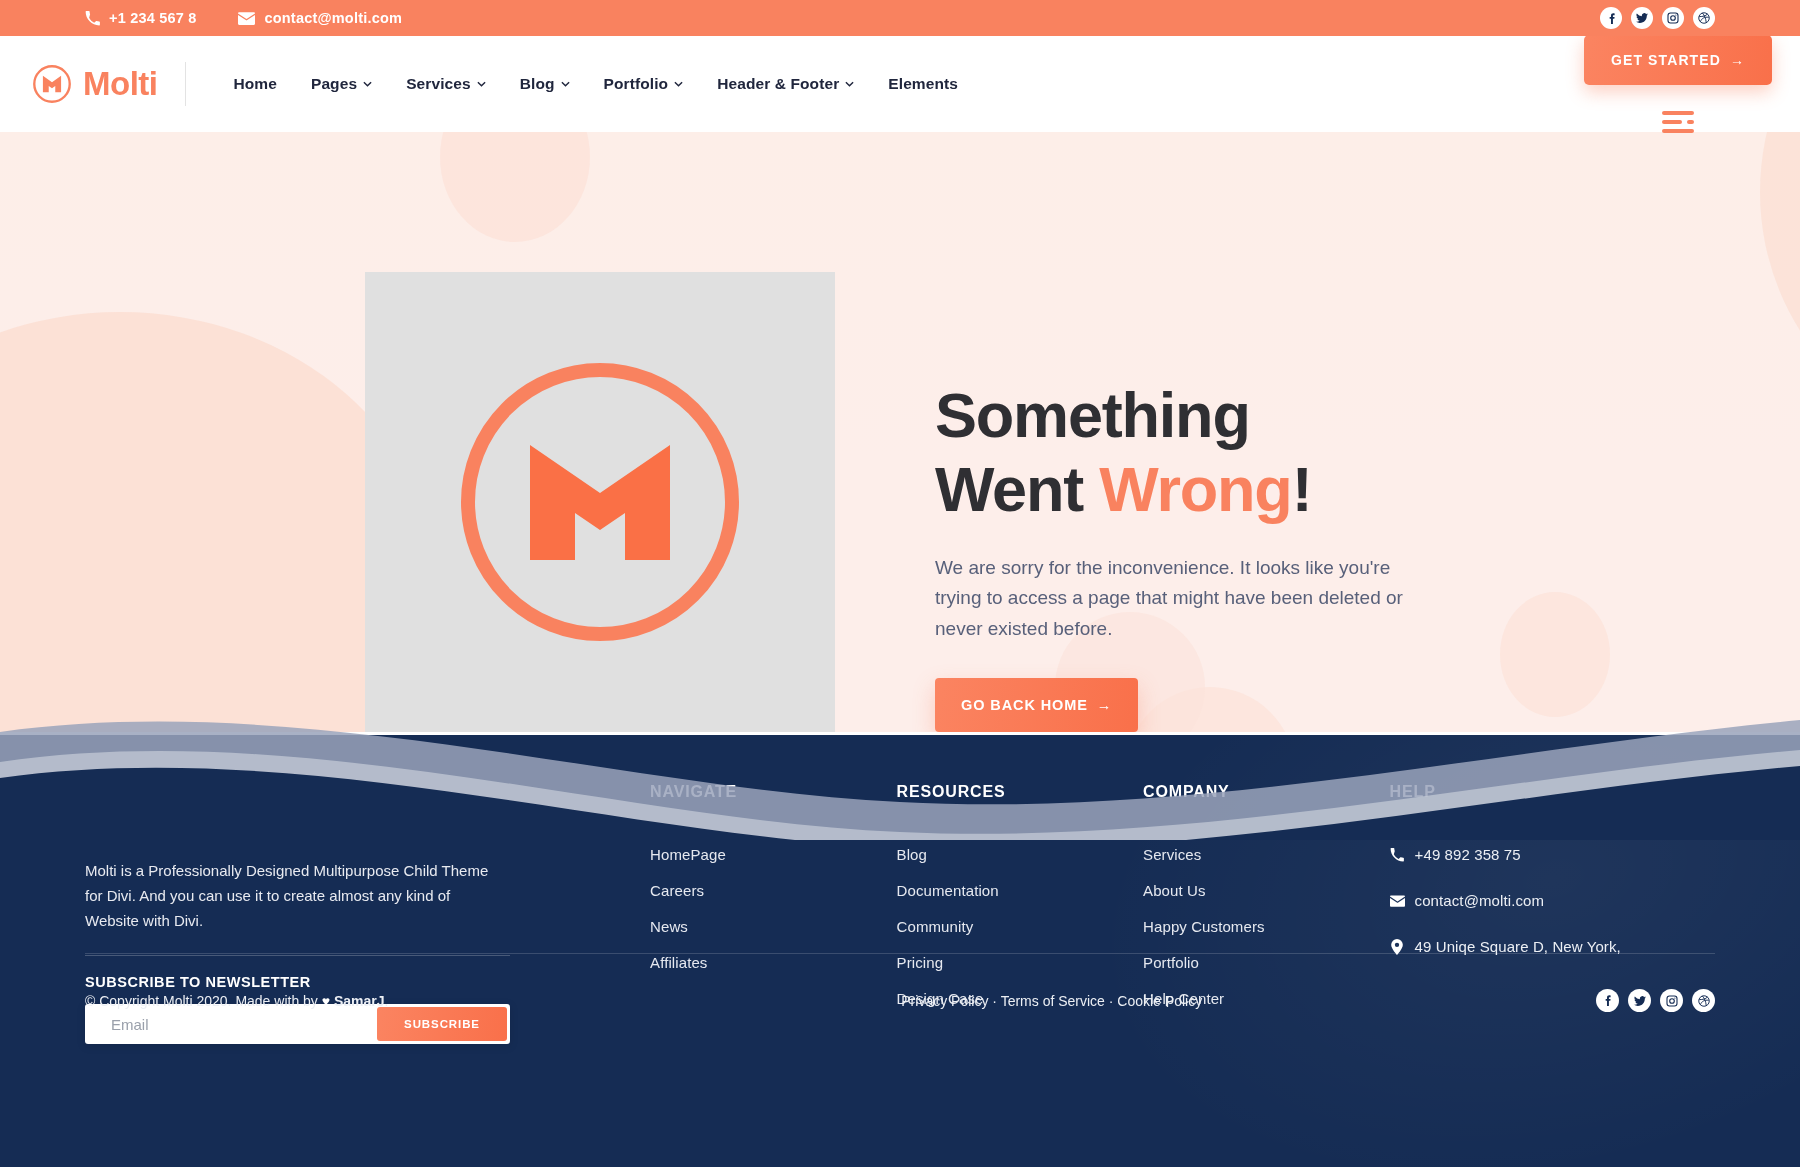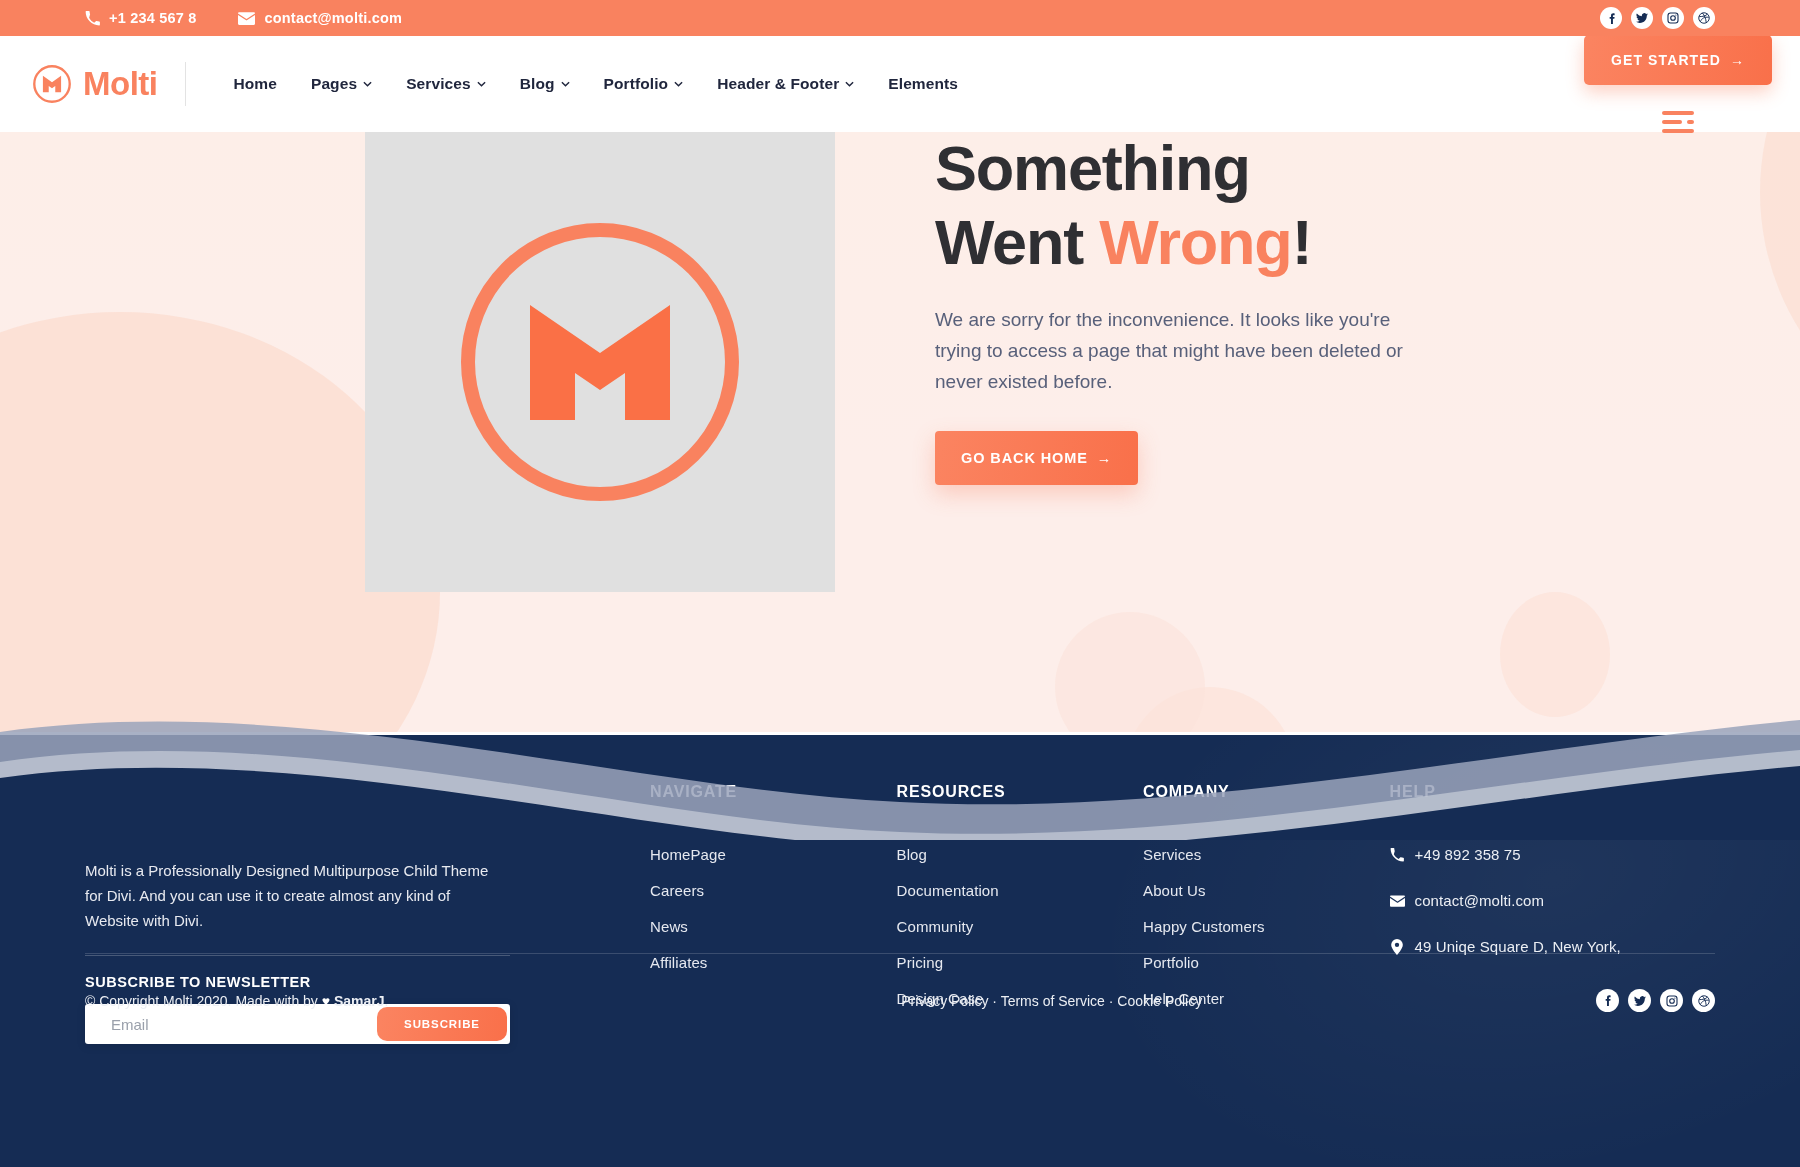--- a/index.html
+++ b/index.html
@@ -69,21 +69,21 @@
   .blob { position:absolute; border-radius:50%; background:#fadfd4; opacity:.75; }
   .blob-a { width:640px; height:560px; left:-200px; top:180px; background:#fbded2; opacity:.85; }
   .blob-b { width:150px; height:170px; left:440px; top:-60px; background:#fce2d8; }
   .blob-c { width:520px; height:520px; left:1760px; top:-200px; background:#fbdfd3; }
   .blob-d { width:110px; height:125px; left:1500px; top:460px; background:#fce3da; }
   .blob-f { width:170px; height:170px; left:1125px; top:555px; background:#fce3da; }
   .blob-g { width:150px; height:150px; left:1055px; top:480px; background:#fce3da; opacity:.6; }
 
   .hero-inner {
     position:relative; width:1800px; height:600px;
-    display:flex; align-items:flex-start; justify-content:center; gap:100px;
+    display:flex; align-items:flex-end; justify-content:center; gap:100px;
   }
   .hero-img {
     width:470px; height:460px; background:#e0e0e0;
     display:flex; align-items:center; justify-content:center;
     position:relative; margin-left:-20px;
   }
   .logo-circle {
     width:278px; height:278px; border-radius:50%;
     border:14px solid #f9825f; display:flex; align-items:center; justify-content:center;
   }
@@ -132,21 +132,21 @@
   }
   .sub-input {
     flex:1; border:none; outline:none; padding:0 26px;
     font-size:15px; color:#15803d; font-family:"Liberation Sans", sans-serif; background:transparent;
   }
   .sub-input::placeholder { color:#9aa0ab; }
   .sub-btn {
     width:130px; height:34px; margin-right:3px;
     background:linear-gradient(100deg,#fb8461 0%, #f9704a 100%);
     color:#fff; font-size:11.5px; font-weight:bold; letter-spacing:.9px;
-    border:none; border-radius:10px; cursor:pointer;
+    border:none; border-radius:3px; cursor:pointer;
   }
   .fcol { width:250px; }
   .fcol-help { width:330px; }
   .fcol-nav { margin-left:72px; }
   .fcol-title {
     font-size:16px; font-weight:bold; color:#ffffff;
     letter-spacing:.85px; margin-bottom:45px;
   }
   .flink {
     display:block; font-size:15px; color:#e6e9f0;

